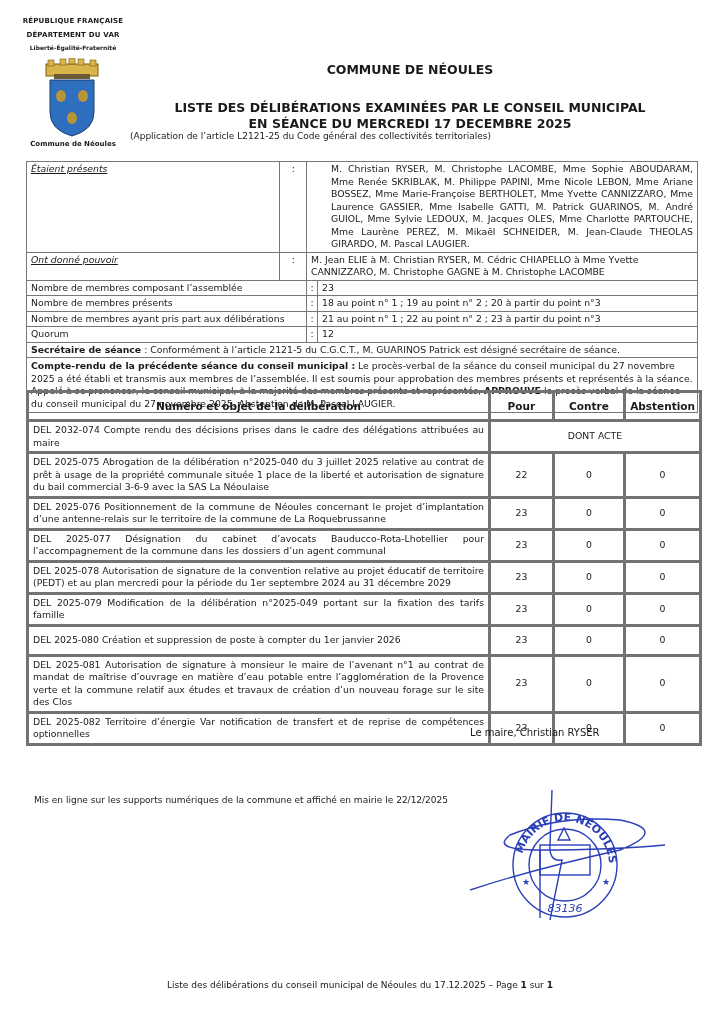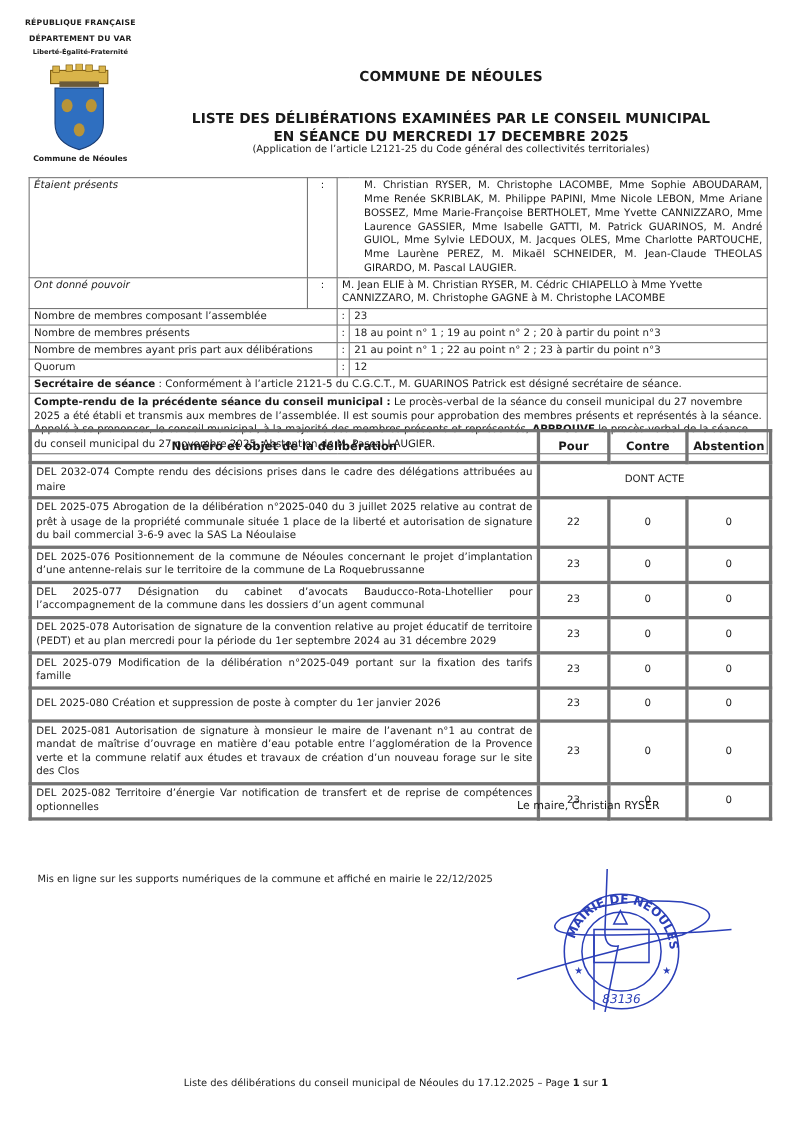--- a/index.html
+++ b/index.html
@@ -9,26 +9,26 @@
 
   
   .rep { left: 18px; top: 14px; width: 110px; text-align: center; font-weight: bold; }
   .rep .l1 { font-size: 7px; line-height: 14px; letter-spacing: 0.2px; }
   .rep .l3 { font-size: 6px; line-height: 12px; }
   .crest { left: 40px; top: 58px; width: 64px; height: 80px; }
   .commune-label { left: 18px; top: 140px; width: 110px; text-align: center; font-size: 7px; font-weight: bold; }
 
   .title1 { left: 130px; top: 62px; width: 560px; text-align: center; font-size: 12.5px; font-weight: bold; }
   .title2 { left: 130px; top: 100px; width: 560px; text-align: center; font-size: 12.5px; font-weight: bold; line-height: 16px; }
-  .subtitle { left: 130px; top: 131px; width: 560px; text-align: center; font-size: 9px; }
+  .subtitle { left: 130px; top: 131px; width: 560px; font-size: 9px; }
 
   
   .info { left: 26px; top: 161px; width: 672px; border-collapse: collapse; font-size: 9.3px; }
   .info td { border: 1px solid #777; padding: 1px 4px; vertical-align: top; line-height: 12.5px; }
-  .info .lab { font-style: italic; width: 96px; }
+  .info .lab { font-style: italic; text-decoration: underline; width: 96px; }
   .info .lab.nu { text-decoration: none; }
   .info .colon { width: 6px; text-align: center; padding: 1px 2px; }
   .info .just { text-align: justify; padding-left: 24px; }
   .info .lab2 { width: 271px; }
   .info b { font-weight: bold; }
 
   
   .delib { left: 26px; top: 390px; width: 676px; border-collapse: collapse; font-size: 9.3px; }
   .delib th, .delib td { border: 3px solid #737373; padding: 2px 4px; line-height: 12.5px; }
   .delib th { font-size: 10.5px; font-weight: bold; height: 22px; }

